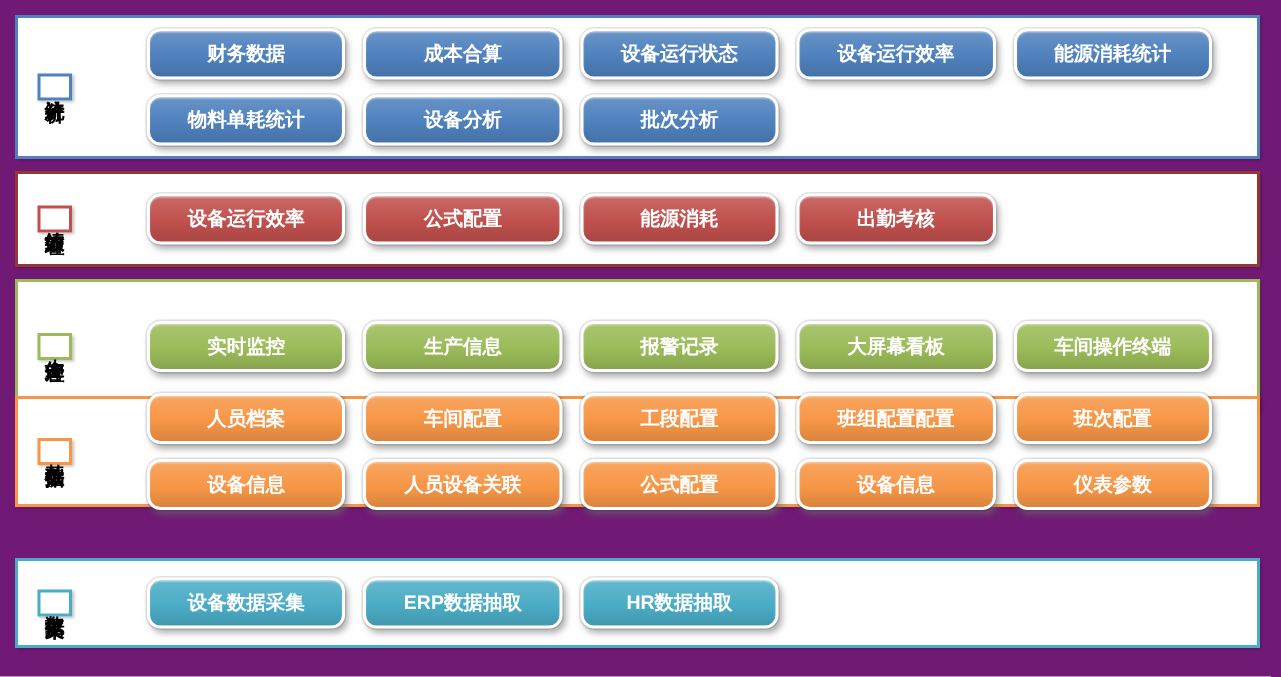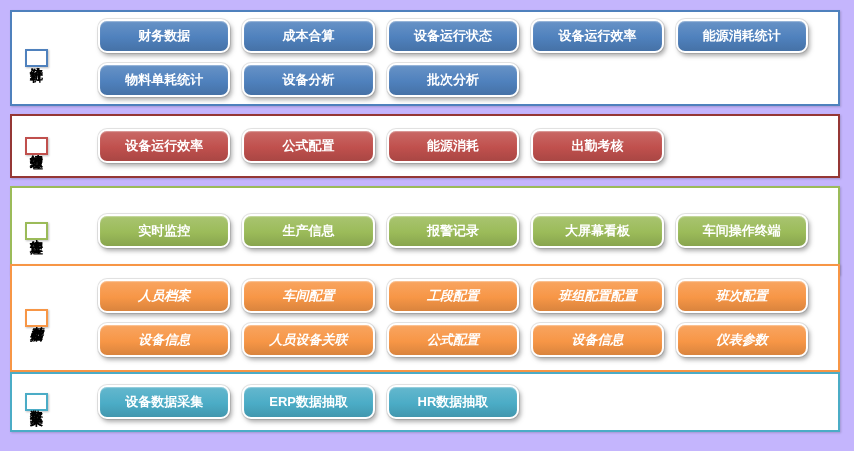--- a/index.html
+++ b/index.html
@@ -5,38 +5,38 @@
   html, body {
     margin: 0;
     padding: 0;
     background: #ffffff;
     font-family: "Liberation Sans", "DejaVu Sans", sans-serif;
   }
   .canvas {
     position: relative;
     width: 854px;
     height: 451px;
-    background: #c4b5fd;
+    background: #701a75;
     overflow: hidden;
   }
   .band {
     position: absolute;
     left: 10px;
     width: 830px;
     background: #ffffff;
     border: 2px solid var(--bc);
     box-shadow: 1px 1px 2px rgba(0,0,0,0.18);
     display: flex;
     align-items: center;
     box-sizing: border-box;
   }
   .band-0 { --c:#4F81BD; --bc:#4F81BD; top:10px;  height:96px; }
   .band-1 { --c:#C0504D; --bc:#953735; top:114px; height:64px; }
   .band-2 { --c:#9BBB59; --bc:#9BBB59; top:186px; height:89px; }
-  .band-3 { --c:#F79646; --bc:#F79646; top:264px; height:108px;font-style:italic; }
+  .band-3 { --c:#F79646; --bc:#F79646; top:264px; height:74px; }
   .band-4 { --c:#4BACC6; --bc:#4BACC6; top:372px; height:60px; }
 
   .label-wrap {
     width: 86px;
     flex: 0 0 86px;
     display: flex;
     justify-content: flex-start;
     padding-left: 13px;
     box-sizing: border-box;
   }

